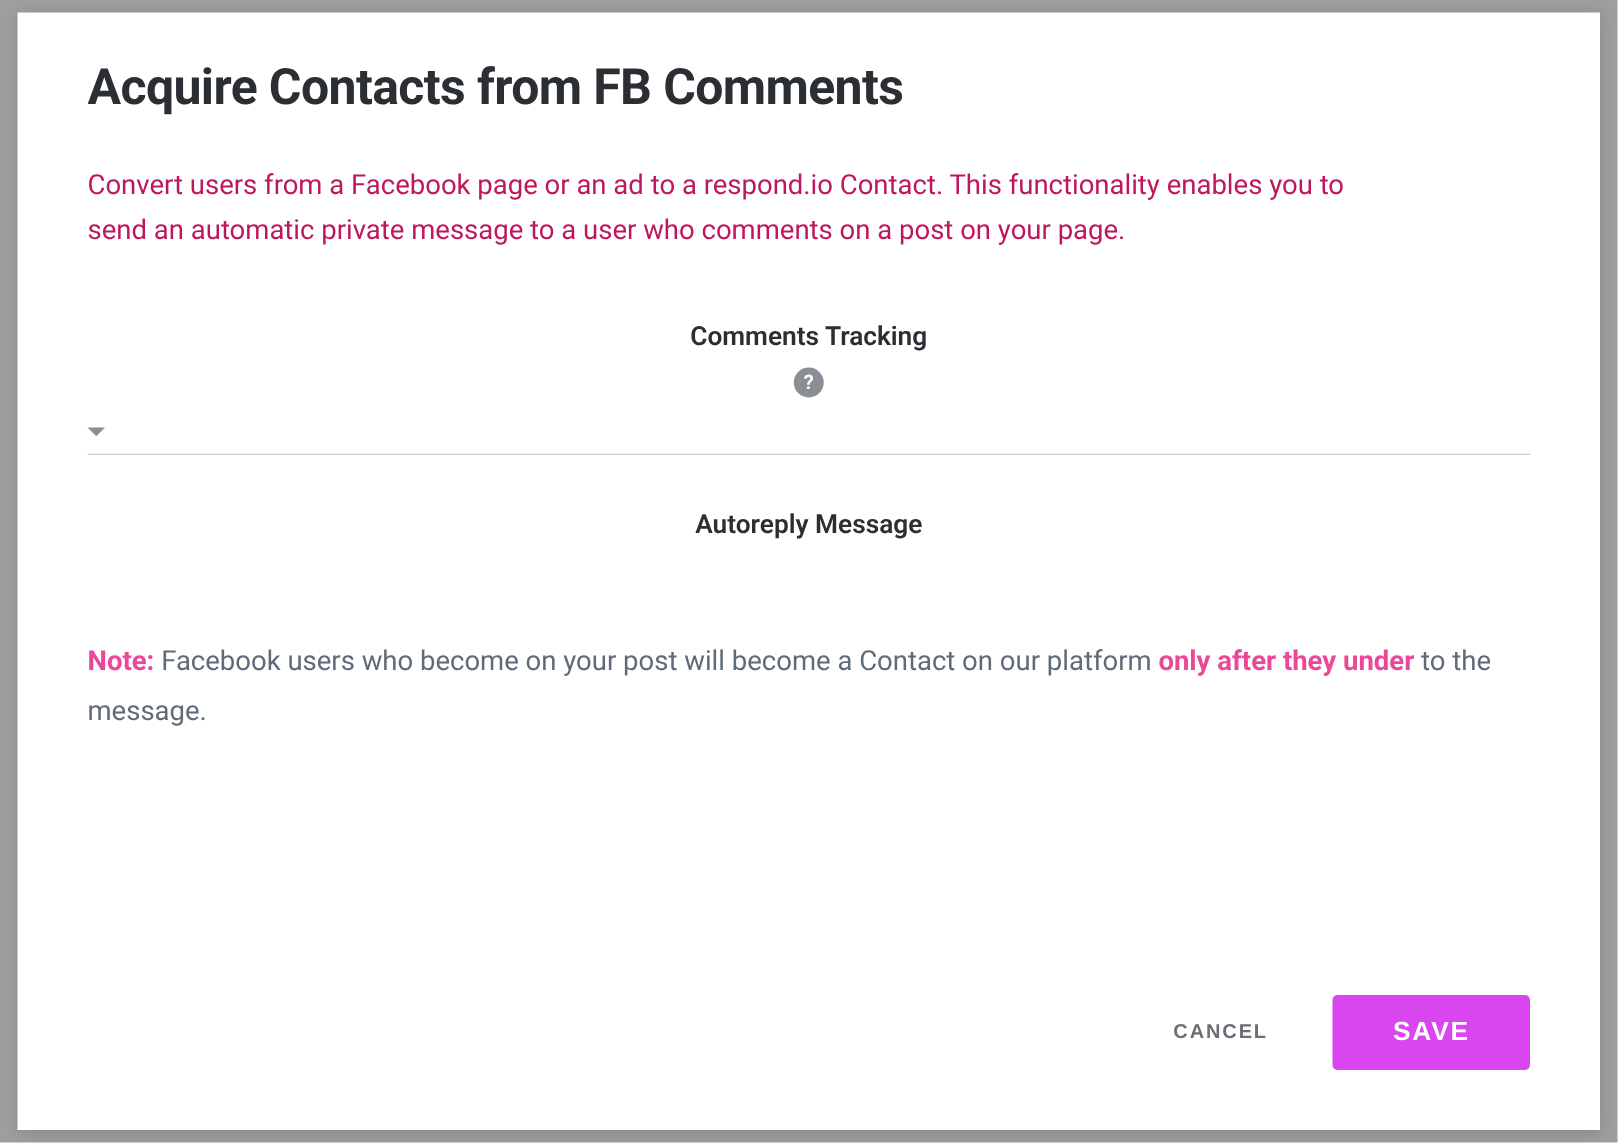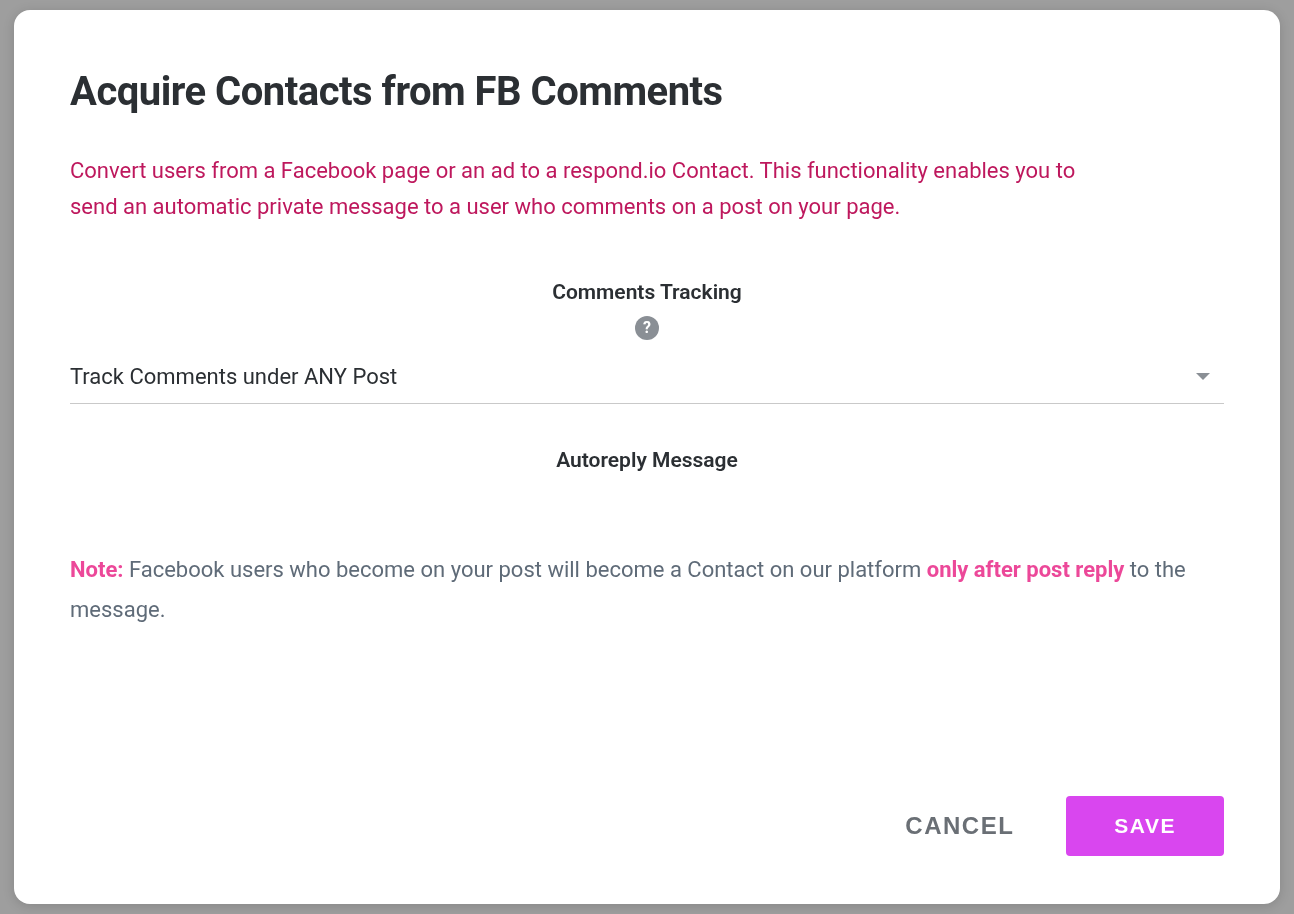--- a/index.html
+++ b/index.html
@@ -15,22 +15,22 @@
       position: relative;
       overflow: hidden;
     }
     .modal {
       position: absolute;
       top: 10px;
       left: 14px;
       right: 14px;
       bottom: 10px;
       background: #ffffff;
-      border-radius: 16px;
-      padding: 58px 56px 48px 56px;
+      border-radius: 0;
+      padding: 36px 56px 48px 56px;
       box-shadow: 0 2px 12px rgba(0,0,0,0.15);
       display: flex;
       flex-direction: column;
     }
     .modal-title {
       font-size: 40px;
       font-weight: 700;
       color: #2b2f33;
       letter-spacing: -0.5px;
       margin-bottom: 38px;
@@ -118,21 +118,21 @@
       margin-top: auto;
       display: flex;
       justify-content: flex-end;
       align-items: center;
       gap: 48px;
       padding-top: 40px;
     }
     .btn-cancel {
       background: transparent;
       border: none;
-      font-size: 24px;
+      font-size: 16px;
       font-weight: 600;
       letter-spacing: 1.5px;
       color: #6a6f75;
       cursor: pointer;
       padding: 8px 4px;
     }
     .btn-save {
       background: #d946ef;
       border: none;
       border-radius: 4px;
@@ -150,32 +150,31 @@
 <div class="modal">
   <h1 class="modal-title">Acquire Contacts from FB Comments</h1>
   <p class="modal-description">Convert users from a Facebook page or an ad to a respond.io Contact. This functionality enables you to send an automatic private message to a user who comments on a post on your page.</p>
 
   <div class="field-group">
     <div class="field-label-row">
       <span class="field-label">Comments Tracking</span>
       <span class="help-icon">?</span>
     </div>
     <div class="select-field">
-      <span class="select-value">Track Comments under ANY Post</span>
       <span class="caret-down"></span>
     </div>
   </div>
 
   <div class="field-group">
     <div class="field-label-row">
       <span class="field-label">Autoreply Message</span>
     </div>
   </div>
 
   <p class="note">
-    <span class="note-strong">Note:</span><span> Facebook users who become on your post will become a Contact on our platform </span><span class="note-strong">only after post reply</span><span> to the message.</span>
+    <span class="note-strong">Note:</span><span> Facebook users who become on your post will become a Contact on our platform </span><span class="note-strong">only after they under</span><span> to the message.</span>
   </p>
 
   <div class="modal-actions">
     <button class="btn-cancel">CANCEL</button>
     <button class="btn-save">SAVE</button>
   </div>
 </div>
 
 </body></html>

